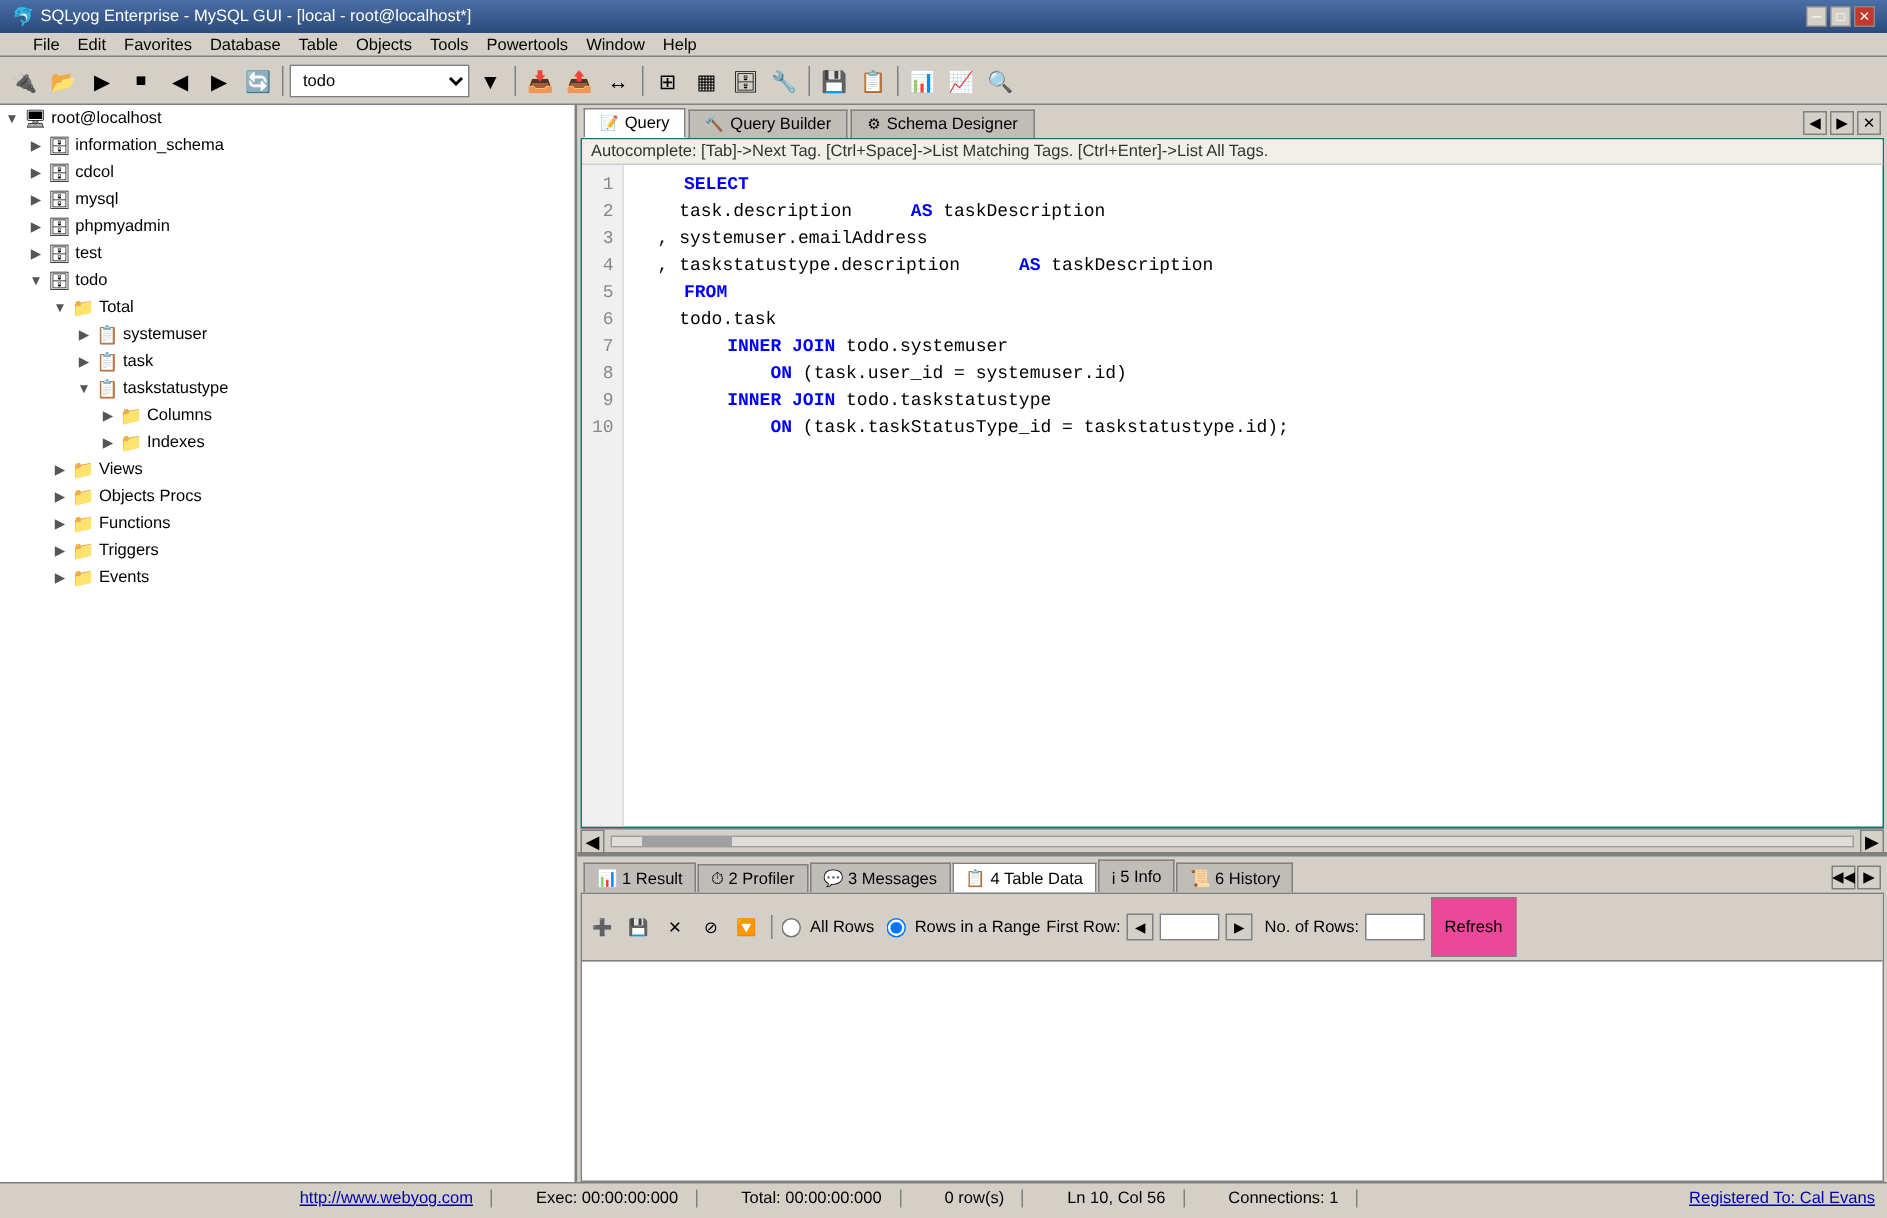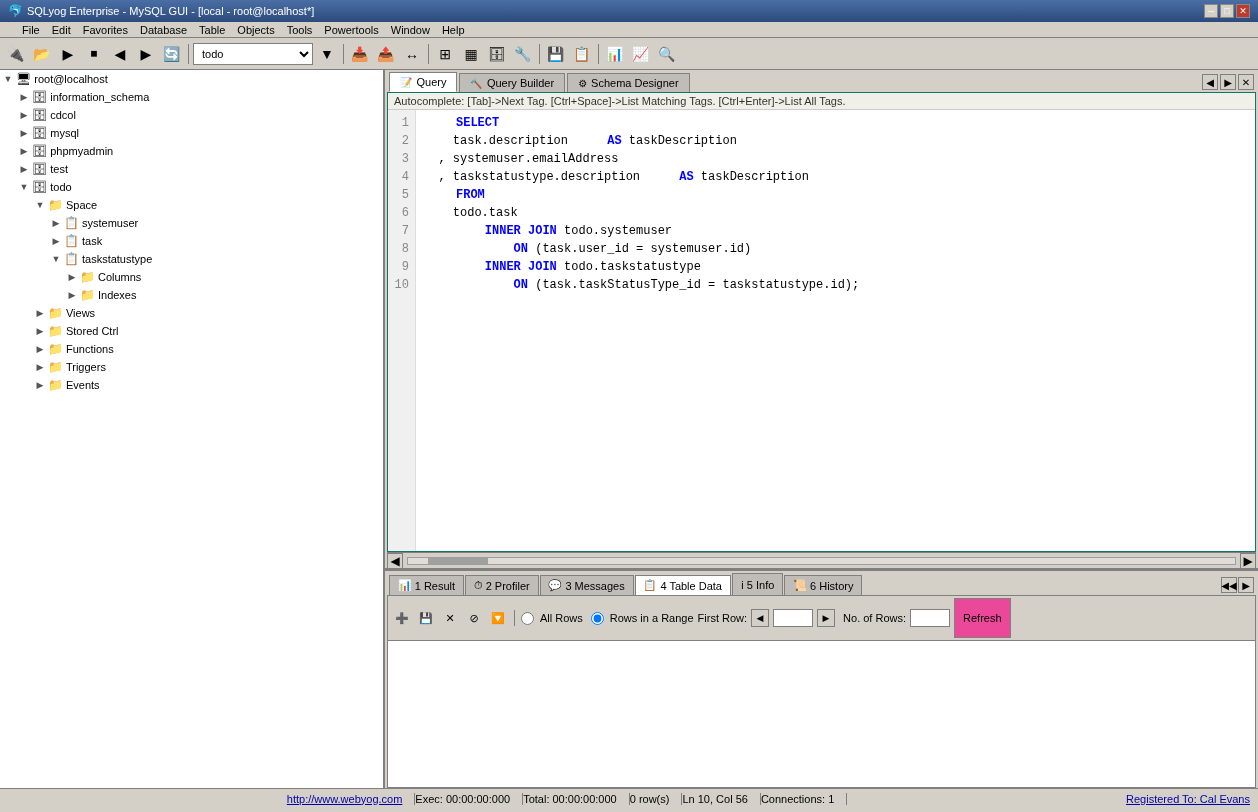--- a/index.html
+++ b/index.html
@@ -74,21 +74,21 @@
 
     
     .data-table-container { flex: 1; overflow: auto; }
     .data-table { border-collapse: collapse; width: 100%; font-size: 11px; }
     .data-table th { background: #e8e5e0; border: 1px solid #c0bdb8; padding: 3px 8px; text-align: left; font-weight: bold; position: sticky; top: 0; }
     .data-table td { border: 1px solid #ddd; padding: 2px 8px; }
     .data-table tr.new-row td { background: #fffacd; }
     .row-indicator { color: #888; font-size: 11px; width: 16px; padding: 2px 4px; border: 1px solid #ddd; }
 
     
-    .status-bar { background: #d4d0c8; height: 20px; display: flex; align-items: center; padding: 0 8px; gap: 0; border-top: 1px solid #808080; font-size: 11px; }
+    .status-bar { background: #d4d0c8; height: 20px; display: flex; align-items: center; padding: 0 8px; gap: 29px; border-top: 1px solid #808080; font-size: 11px; }
     .status-section { border-right: 1px solid #808080; padding-right: 12px; }
     .status-right { margin-left: auto; color: #0000aa; text-decoration: underline; cursor: pointer; }
     .results-section { height: 220px; display: flex; flex-direction: column; border-top: 2px solid #808080; }
   </style>
 </head>
 <body>
 
 <div class="title-bar">
   <div class="title-bar-left">
     <span style="font-size:12px;">🐬</span>
@@ -192,21 +192,21 @@
 
     <div class="tree-item indent-1">
       <span class="expand-icon">▼</span>
       <span class="folder-icon">🗄</span>
       <span class="tree-label">todo</span>
     </div>
 
     <div class="tree-item indent-2">
       <span class="expand-icon">▼</span>
       <span class="folder-icon">📁</span>
-      <span class="tree-label">Space</span>
+      <span class="tree-label">Total</span>
     </div>
 
     <div class="tree-item indent-3">
       <span class="expand-icon">▶</span>
       <span class="folder-icon">📋</span>
       <span class="tree-label">systemuser</span>
     </div>
 
     <div class="tree-item indent-3">
       <span class="expand-icon">▶</span>
@@ -234,21 +234,21 @@
 
     <div class="tree-item indent-2">
       <span class="expand-icon">▶</span>
       <span class="folder-icon">📁</span>
       <span class="tree-label">Views</span>
     </div>
 
     <div class="tree-item indent-2">
       <span class="expand-icon">▶</span>
       <span class="folder-icon">📁</span>
-      <span class="tree-label">Stored Ctrl</span>
+      <span class="tree-label">Objects Procs</span>
     </div>
 
     <div class="tree-item indent-2">
       <span class="expand-icon">▶</span>
       <span class="folder-icon">📁</span>
       <span class="tree-label">Functions</span>
     </div>
 
     <div class="tree-item indent-2">
       <span class="expand-icon">▶</span>

